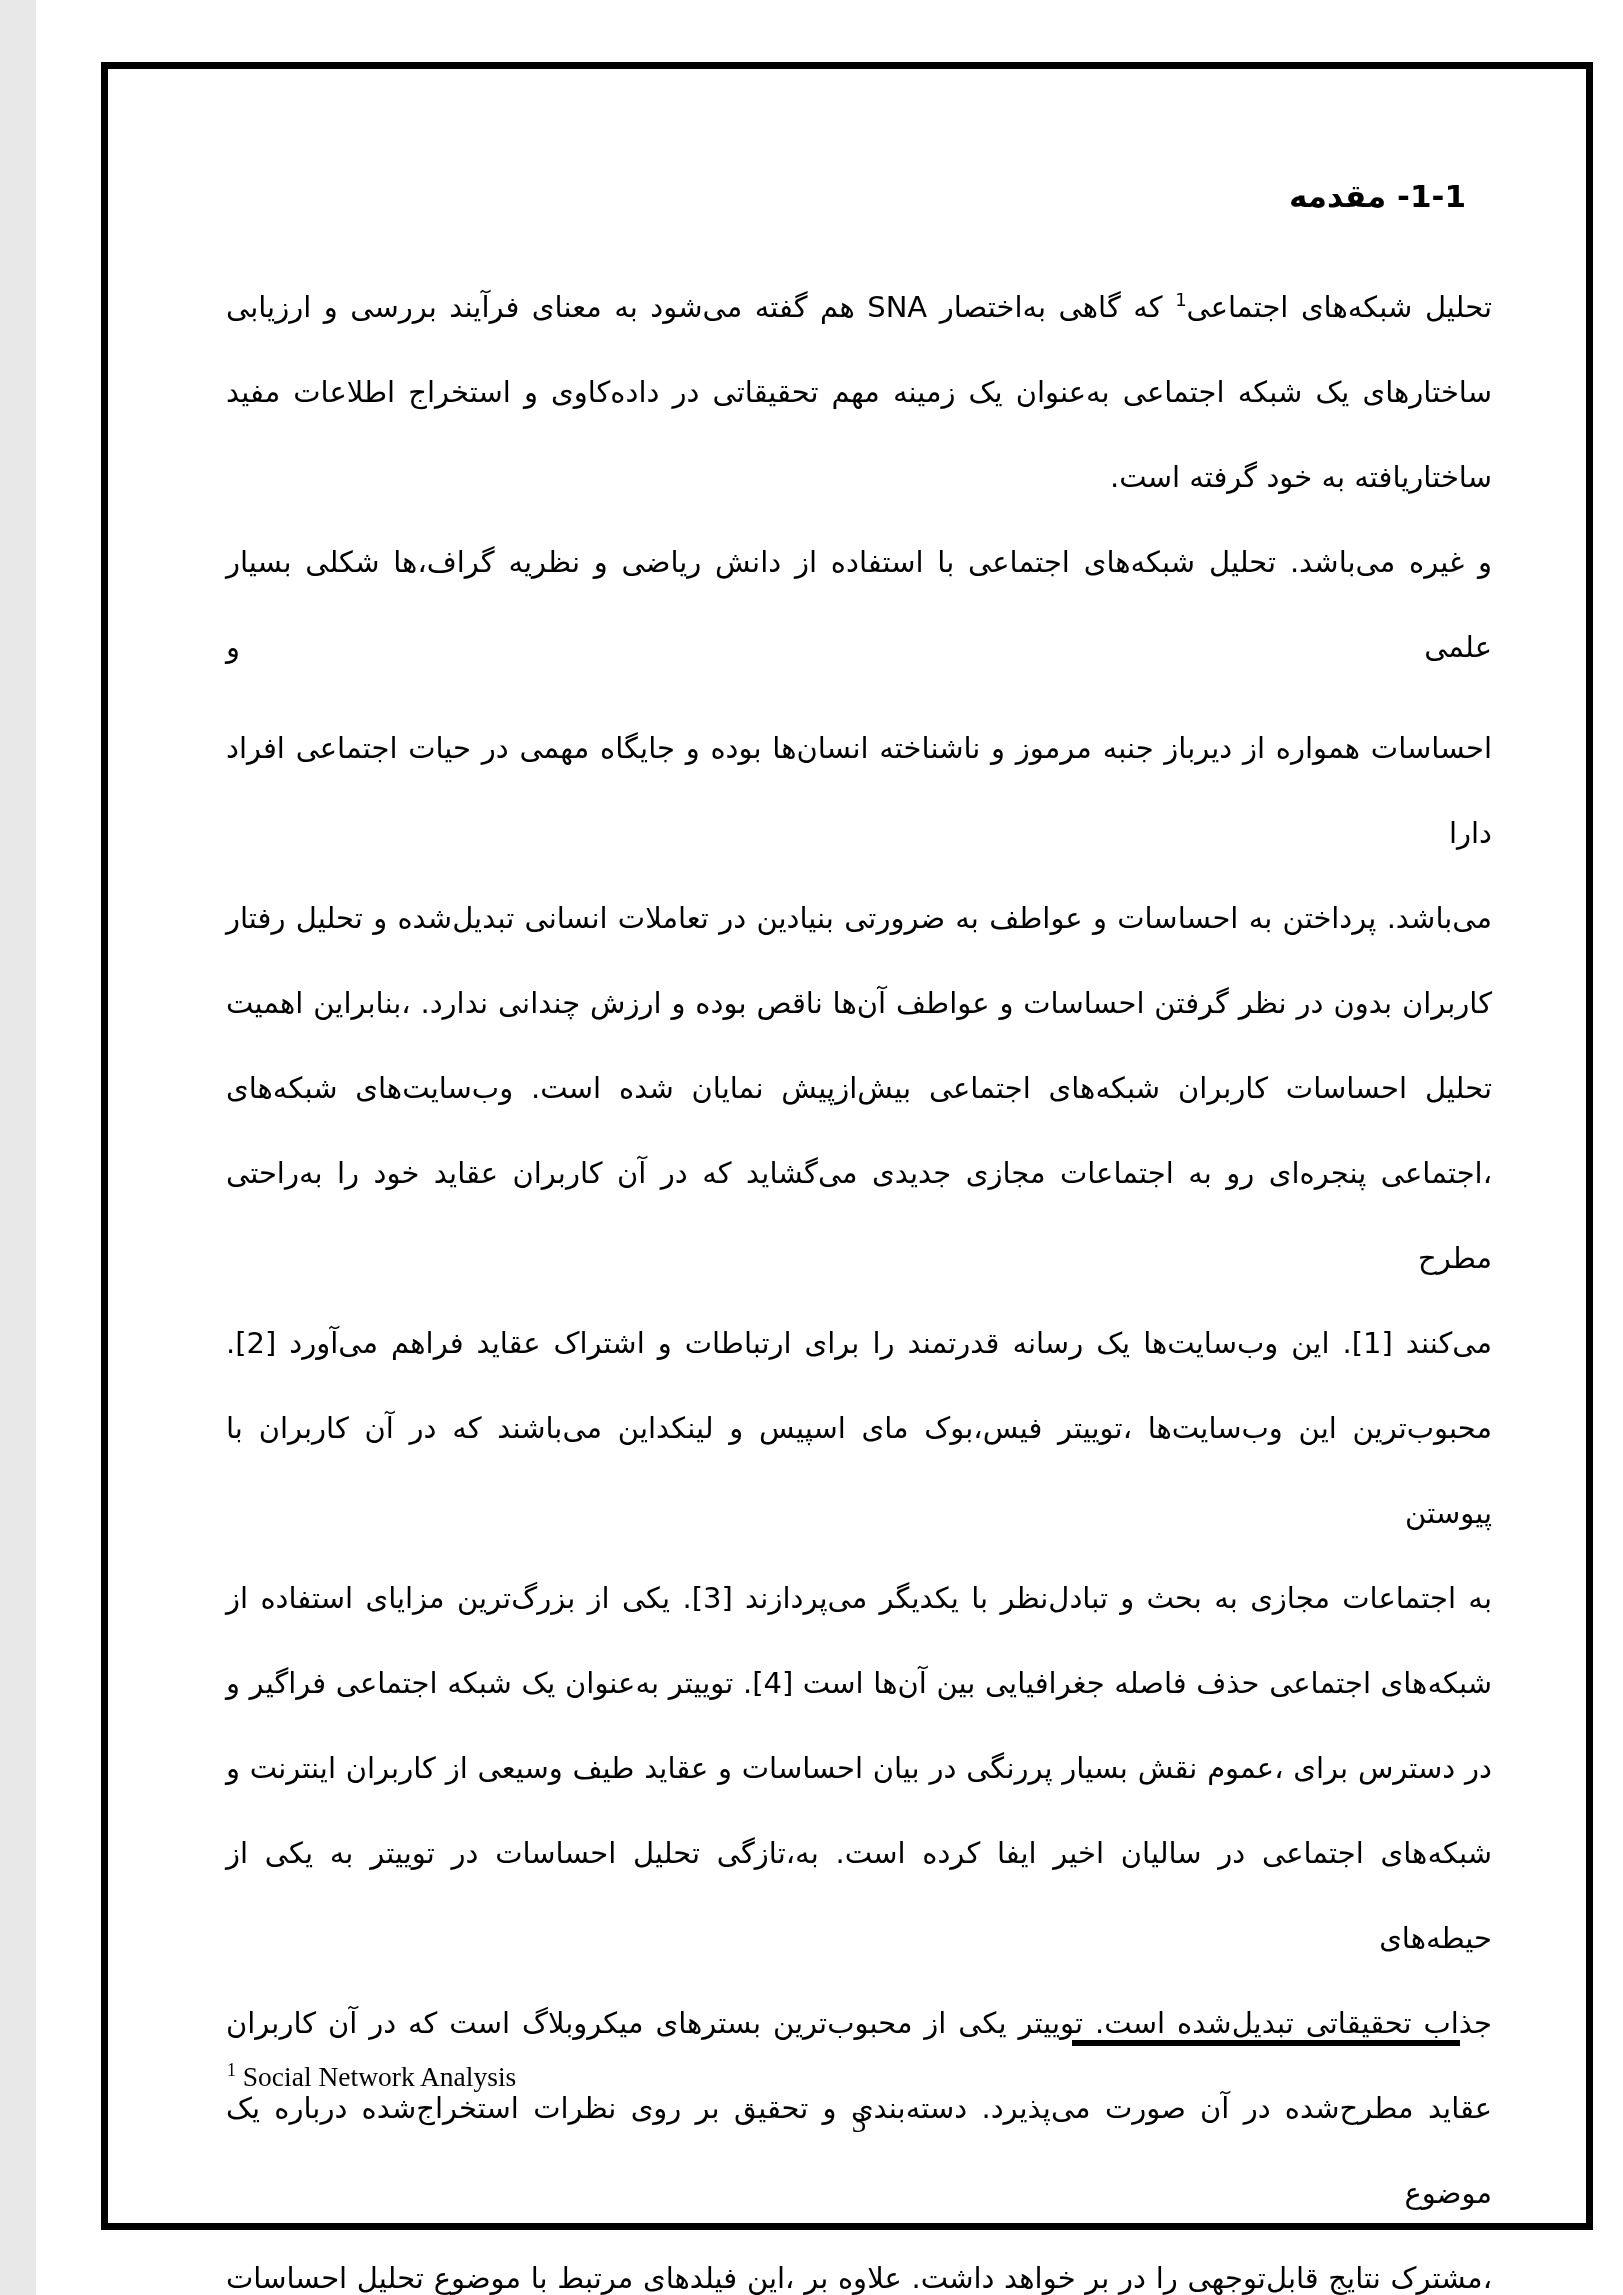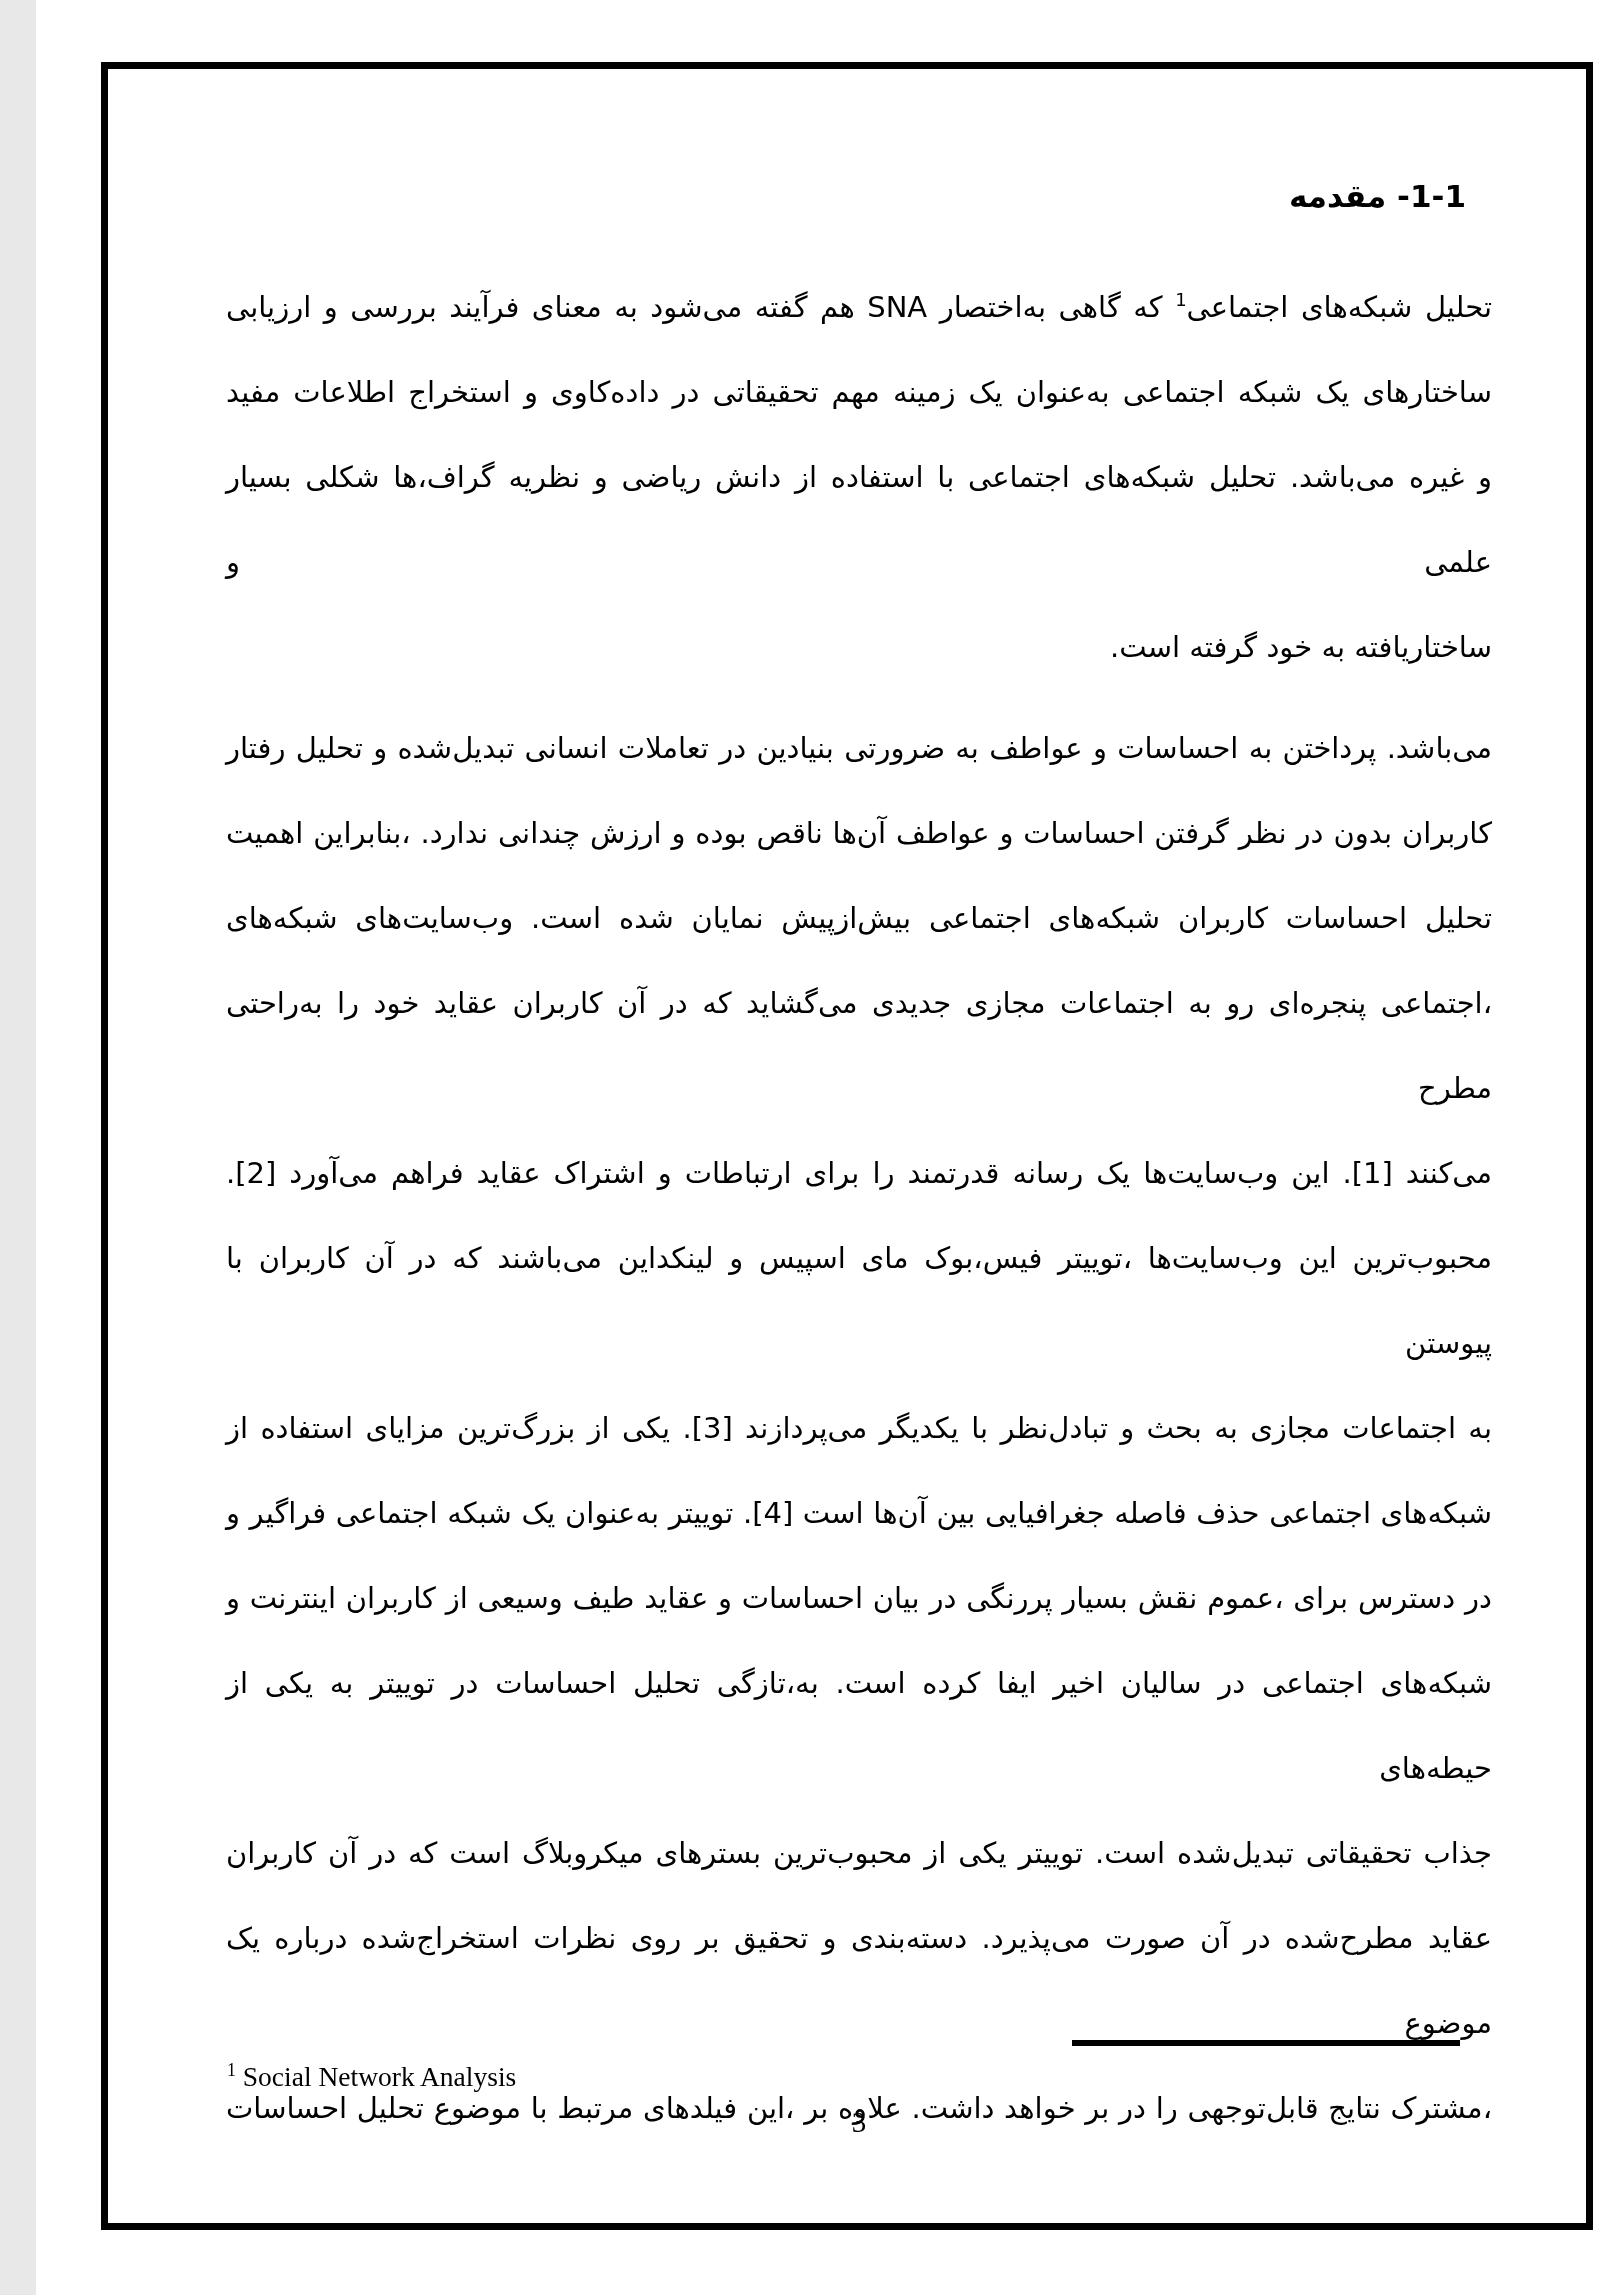--- a/index.html
+++ b/index.html
@@ -99,25 +99,26 @@
 
   <div class="frame"></div>
 
   <h1 class="heading">1-1- مقدمه</h1>
 
   <div class="body-text">
 
     <div class="para para-1">
       <div class="line"><span>تحلیل شبکه‌های اجتماعی</span><sup class="fn-ref">1</sup><span> که گاهی به‌اختصار SNA هم گفته می‌شود به معنای فرآیند بررسی و ارزیابی</span></div>
       <div class="line">ساختارهای یک شبکه اجتماعی به‌عنوان یک زمینه مهم تحقیقاتی در داده‌کاوی و استخراج اطلاعات مفید</div>
+      <div class="line flush-end">ساختاریافته به خود گرفته است.</div>
       <div class="line">و غیره می‌باشد. تحلیل شبکه‌های اجتماعی با استفاده از دانش ریاضی و نظریه گراف،ها شکلی بسیار علمی و</div>
-      <div class="line flush-end">ساختاریافته به خود گرفته است.</div>
     </div>
 
     <div class="para para-2">
+      <div class="line">احساسات همواره از دیرباز جنبه مرموز و ناشناخته انسان‌ها بوده و جایگاه مهمی در حیات اجتماعی افراد دارا</div>
       <div class="line">می‌باشد. پرداختن به احساسات و عواطف به ضرورتی بنیادین در تعاملات انسانی تبدیل‌شده و تحلیل رفتار</div>
       <div class="line">کاربران بدون در نظر گرفتن احساسات و عواطف آن‌ها ناقص بوده و ارزش چندانی ندارد. ،بنابراین اهمیت</div>
       <div class="line">تحلیل احساسات کاربران شبکه‌های اجتماعی بیش‌ازپیش نمایان شده است. وب‌سایت‌های شبکه‌های</div>
       <div class="line">،اجتماعی پنجره‌ای رو به اجتماعات مجازی جدیدی می‌گشاید که در آن کاربران عقاید خود را به‌راحتی مطرح</div>
       <div class="line">می‌کنند [1]. این وب‌سایت‌ها یک رسانه قدرتمند را برای ارتباطات و اشتراک عقاید فراهم می‌آورد [2].</div>
       <div class="line">محبوب‌ترین این وب‌سایت‌ها ،توییتر فیس،بوک مای اسپیس و لینکداین می‌باشند که در آن کاربران با پیوستن</div>
       <div class="line">به اجتماعات مجازی به بحث و تبادل‌نظر با یکدیگر می‌پردازند [3]. یکی از بزرگ‌ترین مزایای استفاده از</div>
       <div class="line">شبکه‌های اجتماعی حذف فاصله جغرافیایی بین آن‌ها است [4]. توییتر به‌عنوان یک شبکه اجتماعی فراگیر و</div>
       <div class="line">در دسترس برای ،عموم نقش بسیار پررنگی در بیان احساسات و عقاید طیف وسیعی از کاربران اینترنت و</div>
       <div class="line">شبکه‌های اجتماعی در سالیان اخیر ایفا کرده است. به،تازگی تحلیل احساسات در توییتر به یکی از حیطه‌های</div>

